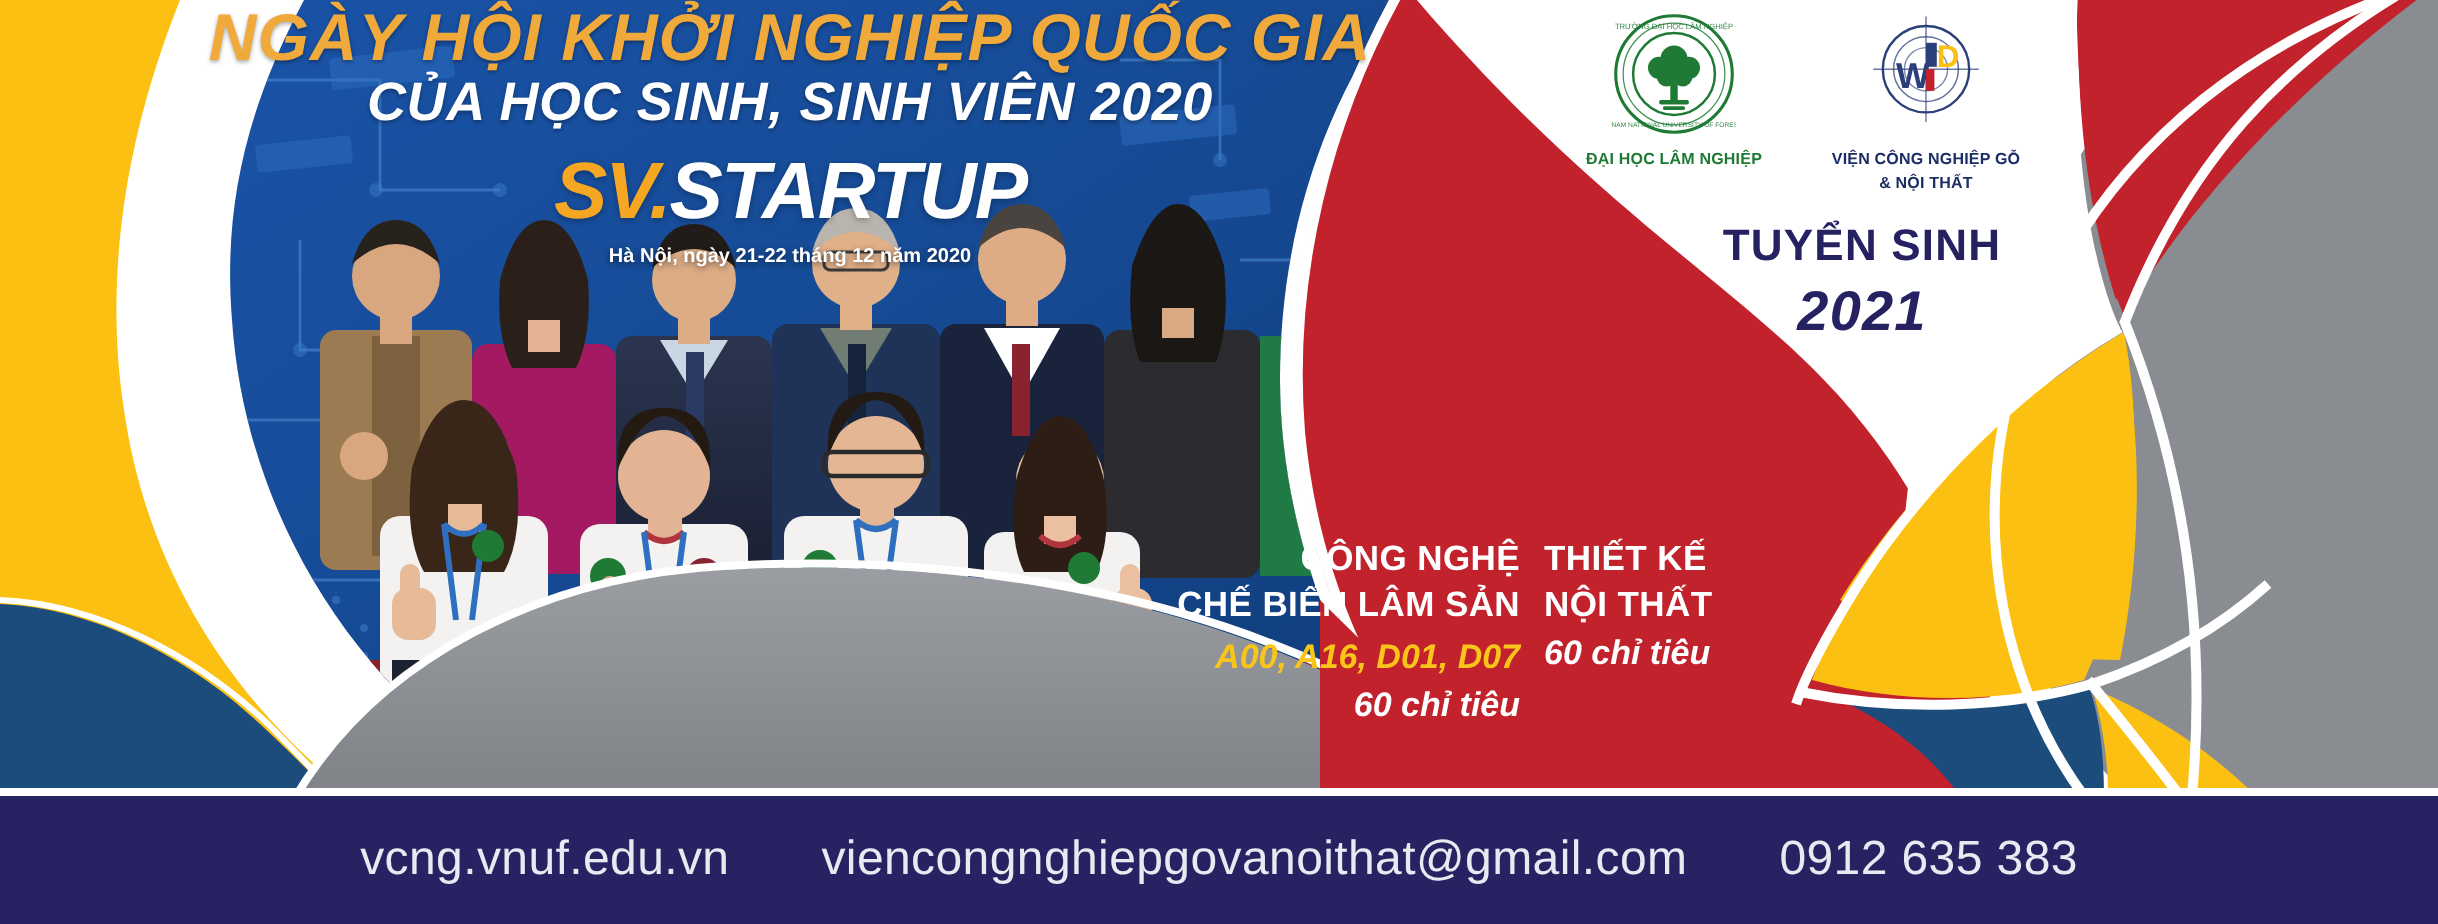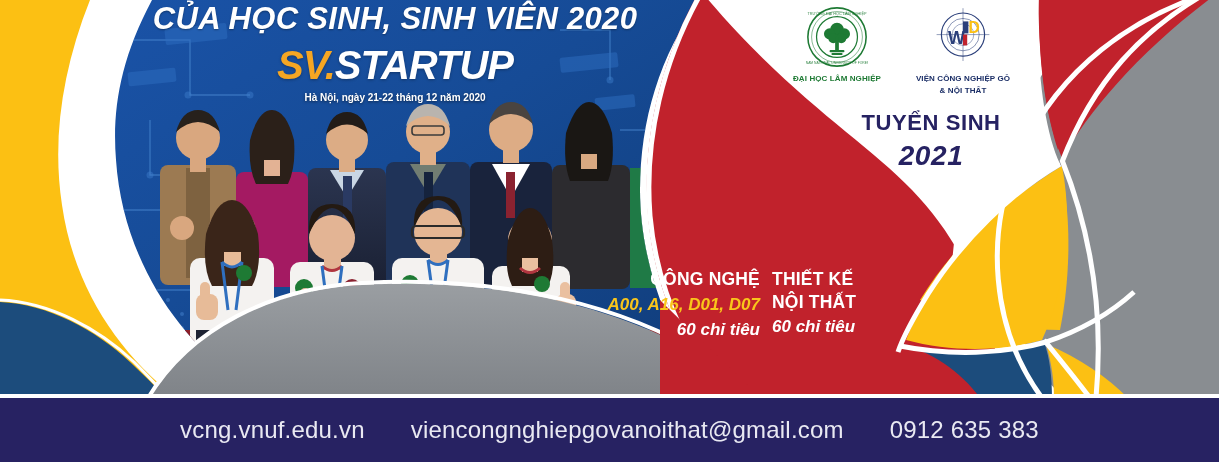--- a/index.html
+++ b/index.html
@@ -18,21 +18,21 @@
   .hdr-line1{
     font-family:"Liberation Sans", sans-serif;
     font-weight:bold;font-style:italic;
     font-size:33px;letter-spacing:.5px;color:#f0a93b;
     line-height:1.06;white-space:nowrap;
     text-shadow:0 1px 2px rgba(0,0,0,.35);
   }
   .hdr-line2{
     font-family:"Liberation Sans", sans-serif;
     font-weight:bold;font-style:italic;
-    font-size:31px;letter-spacing:.3px;color:#ffffff;
+    font-size:27px;letter-spacing:.3px;color:#ffffff;
     line-height:1.1;white-space:nowrap;
     text-shadow:0 1px 2px rgba(0,0,0,.35);
   }
   .sv-logo{
     margin-top:9px;height:40px;position:relative;
   }
   .sv-text{
     font-family:"Liberation Sans", sans-serif;
     font-weight:bold;font-style:italic;font-size:40px;
     letter-spacing:-1px;line-height:40px;
@@ -357,20 +357,21 @@
       <path d="M 1219 -10 C 1130 16, 1060 70, 1022 150 C 982 232, 992 330, 1042 398" fill="none" stroke="#ffffff" stroke-width="5"></path>
 
       <path d="M 1000 -20 L 1040 -20 C 1034 60, 1044 130, 1060 164
                C 1020 188, 980 226, 952 262 C 964 150, 978 50, 1000 -20 Z" fill="#ffffff"></path>
 
       <rect x="0" y="394" width="1219" height="6" fill="#ffffff"></rect>
     </g>
   </svg>
 
   <div class="hdr-wrap">
+    <div class="hdr-line1">NGÀY HỘI KHỞI NGHIỆP QUỐC GIA</div>
     <div class="hdr-line2">CỦA HỌC SINH, SINH VIÊN 2020</div>
     <div class="sv-logo">
       <span class="sv-text sv-a">SV.</span><span class="sv-text sv-b">STARTUP</span>
     </div>
     <div class="hdr-date">Hà Nội, ngày 21-22 tháng 12 năm 2020</div>
   </div>
 
   <div class="logos">
 
     <div class="logo-block">
@@ -421,20 +422,21 @@
 
   <div class="tts">
     <div class="tts-l2">TUYỂN SINH</div>
     <div class="tts-yr">2021</div>
   </div>
 
   <div class="majors">
 
     <div class="major m1">
       <div class="m-t">CÔNG NGHỆ</div>
+      <div class="m-t">CHẾ BIẾN LÂM SẢN</div>
       <div class="m-codes">A00, A16, D01, D07</div>
       <div class="m-quota">60 chỉ tiêu</div>
     </div>
 
     <div class="major m2">
       <div class="m-t">THIẾT KẾ</div>
       <div class="m-t">NỘI THẤT</div>
       <div class="m-quota">60 chỉ tiêu</div>
     </div>
   </div>

